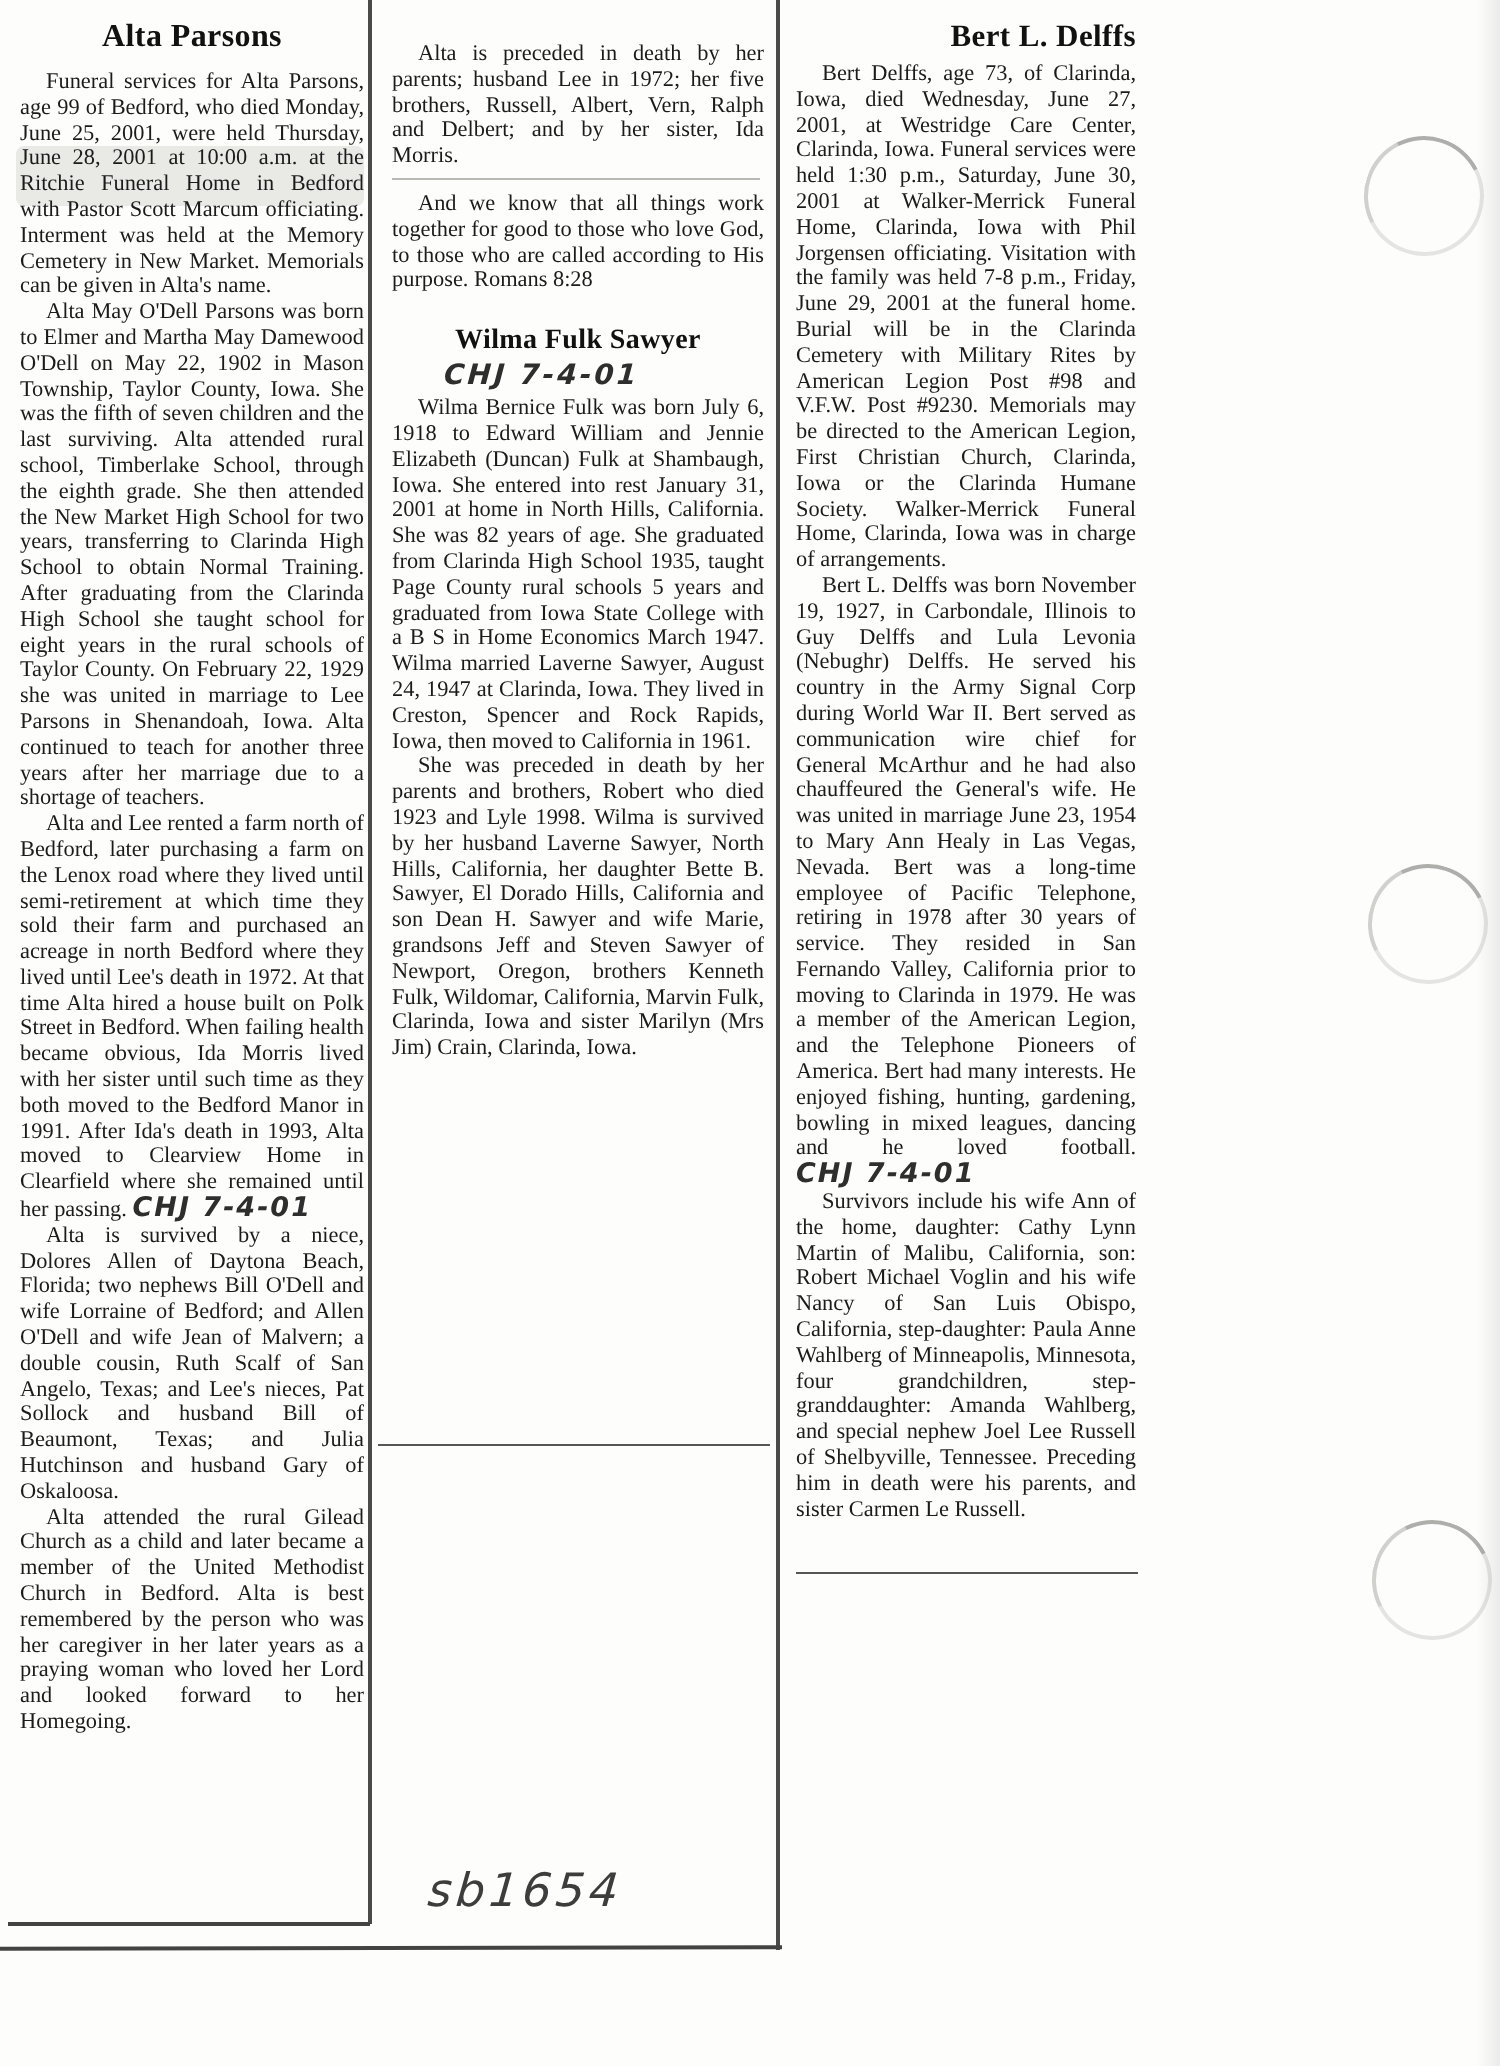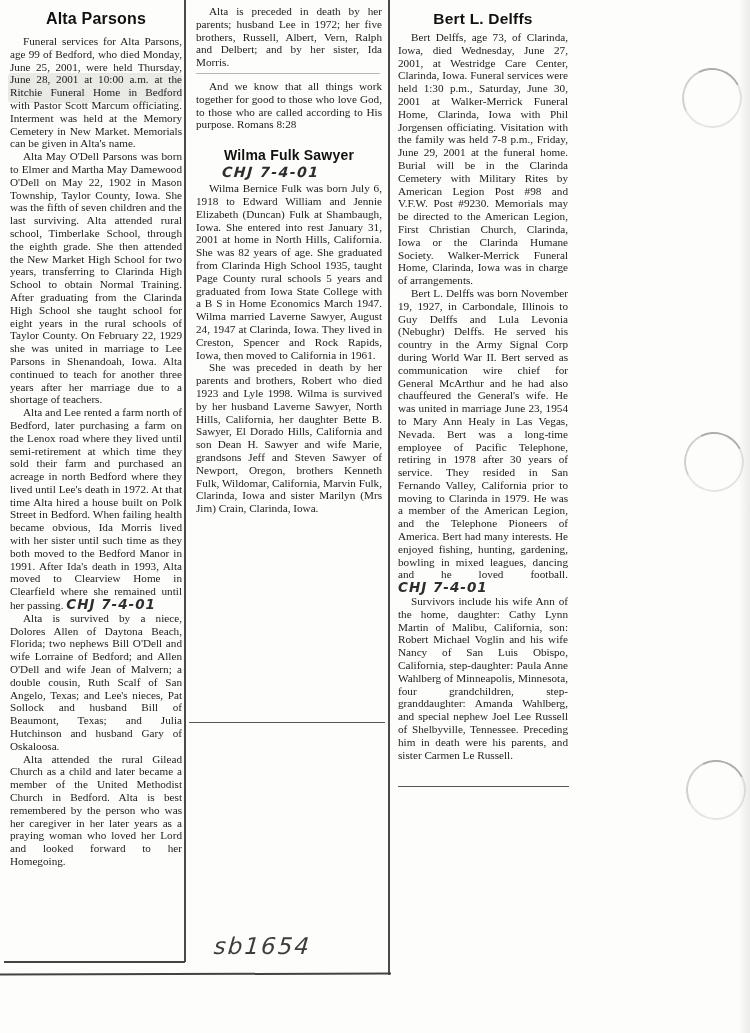--- a/index.html
+++ b/index.html
@@ -9,21 +9,21 @@
     background:#fdfdfb; overflow:hidden;
     font-family:"Liberation Serif","DejaVu Serif",serif;
     color:#1b1b1b;
   }
   
   .col{position:absolute; top:0;}
   #col1{left:10px; width:172px;}
   #col2{left:196px; width:186px;}
   #col3{left:398px; width:170px;}
   .obit-title{
-    font-family:Liberation Sans, sans-serif;
+    font-family:Liberation Serif, serif;
     font-weight:bold; text-align:center; font-size:16px;
     margin:10px 0 7px 0; letter-spacing:.2px; color:#111;
   }
   .para{
     margin:0; font-size:11.2px; line-height:12.8px;
     text-align:justify; text-indent:13px; color:#1b1b1b;
   }
   .para + .para{margin-top:0;}
   .verse-sep{height:1px; background:#b9b9b4; margin:4px 2px 6px 0;}
   .hand{
@@ -79,31 +79,31 @@
   <div class="col" id="col1">
     <h1 class="obit-title">Alta Parsons</h1>
     <p class="para">Funeral services for Alta Parsons, age 99 of Bedford, who died Monday, June 25, 2001, were held Thursday, June 28, 2001 at 10:00 a.m. at the Ritchie Funeral Home in Bedford with Pastor Scott Marcum officiating. Interment was held at the Memory Cemetery in New Market. Memorials can be given in Alta's name.</p>
     <p class="para">Alta May O'Dell Parsons was born to Elmer and Martha May Damewood O'Dell on May 22, 1902 in Mason Township, Taylor County, Iowa. She was the fifth of seven children and the last surviving. Alta attended rural school, Timberlake School, through the eighth grade. She then attended the New Market High School for two years, transferring to Clarinda High School to obtain Normal Training. After graduating from the Clarinda High School she taught school for eight years in the rural schools of Taylor County. On February 22, 1929 she was united in marriage to Lee Parsons in Shenandoah, Iowa. Alta continued to teach for another three years after her marriage due to a shortage of teachers.</p>
     <p class="para"><span>Alta and Lee rented a farm north of Bedford, later purchasing a farm on the Lenox road where they lived until semi-retirement at which time they sold their farm and purchased an acreage in north Bedford where they lived until Lee's death in 1972. At that time Alta hired a house built on Polk Street in Bedford. When failing health became obvious, Ida Morris lived with her sister until such time as they both moved to the Bedford Manor in 1991. After Ida's death in 1993, Alta moved to Clearview Home in Clearfield where she remained until her passing.</span> <span class="hand inline">CHJ 7-4-01</span></p>
     <p class="para">Alta is survived by a niece, Dolores Allen of Daytona Beach, Florida; two nephews Bill O'Dell and wife Lorraine of Bedford; and Allen O'Dell and wife Jean of Malvern; a double cousin, Ruth Scalf of San Angelo, Texas; and Lee's nieces, Pat Sollock and husband Bill of Beaumont, Texas; and Julia Hutchinson and husband Gary of Oskaloosa.</p>
     <p class="para">Alta attended the rural Gilead Church as a child and later became a member of the United Methodist Church in Bedford. Alta is best remembered by the person who was her caregiver in her later years as a praying woman who loved her Lord and looked forward to her Homegoing.</p>
   </div>
 
   <div class="col" id="col2">
-    <p class="para" style="margin-top:5px;">Alta is preceded in death by her parents; husband Lee in 1972; her five brothers, Russell, Albert, Vern, Ralph and Delbert; and by her sister, Ida Morris.</p>
+    <p class="para" style="margin-top:21px;">Alta is preceded in death by her parents; husband Lee in 1972; her five brothers, Russell, Albert, Vern, Ralph and Delbert; and by her sister, Ida Morris.</p>
     <div class="verse-sep"></div>
     <p class="para">And we know that all things work together for good to those who love God, to those who are called according to His purpose. Romans 8:28</p>
     <h1 class="obit-title" style="margin-top:16px; margin-bottom:1px; font-size:14px;">Wilma Fulk Sawyer</h1>
     <span class="hand block">CHJ 7-4-01</span>
     <p class="para">Wilma Bernice Fulk was born July 6, 1918 to Edward William and Jennie Elizabeth (Duncan) Fulk at Shambaugh, Iowa. She entered into rest January 31, 2001 at home in North Hills, California. She was 82 years of age. She graduated from Clarinda High School 1935, taught Page County rural schools 5 years and graduated from Iowa State College with a B S in Home Economics March 1947. Wilma married Laverne Sawyer, August 24, 1947 at Clarinda, Iowa. They lived in Creston, Spencer and Rock Rapids, Iowa, then moved to California in 1961.</p>
     <p class="para">She was preceded in death by her parents and brothers, Robert who died 1923 and Lyle 1998. Wilma is survived by her husband Laverne Sawyer, North Hills, California, her daughter Bette B. Sawyer, El Dorado Hills, California and son Dean H. Sawyer and wife Marie, grandsons Jeff and Steven Sawyer of Newport, Oregon, brothers Kenneth Fulk, Wildomar, California, Marvin Fulk, Clarinda, Iowa and sister Marilyn (Mrs Jim) Crain, Clarinda, Iowa.</p>
   </div>
 
   <div class="col" id="col3">
-    <h1 class="obit-title" style="font-size:15.5px; margin-bottom:3px;">Bert L. Delffs</h1>
+    <h1 class="obit-title" style="font-size:15.5px; margin-bottom:3px;text-align:right;">Bert L. Delffs</h1>
     <p class="para">Bert Delffs, age 73, of Clarinda, Iowa, died Wednesday, June 27, 2001, at Westridge Care Center, Clarinda, Iowa. Funeral services were held 1:30 p.m., Saturday, June 30, 2001 at Walker-Merrick Funeral Home, Clarinda, Iowa with Phil Jorgensen officiating. Visitation with the family was held 7-8 p.m., Friday, June 29, 2001 at the funeral home. Burial will be in the Clarinda Cemetery with Military Rites by American Legion Post #98 and V.F.W. Post #9230. Memorials may be directed to the American Legion, First Christian Church, Clarinda, Iowa or the Clarinda Humane Society. Walker-Merrick Funeral Home, Clarinda, Iowa was in charge of arrangements.</p>
     <p class="para"><span>Bert L. Delffs was born November 19, 1927, in Carbondale, Illinois to Guy Delffs and Lula Levonia (Nebughr) Delffs. He served his country in the Army Signal Corp during World War II. Bert served as communication wire chief for General McArthur and he had also chauffeured the General's wife. He was united in marriage June 23, 1954 to Mary Ann Healy in Las Vegas, Nevada. Bert was a long-time employee of Pacific Telephone, retiring in 1978 after 30 years of service. They resided in San Fernando Valley, California prior to moving to Clarinda in 1979. He was a member of the American Legion, and the Telephone Pioneers of America. Bert had many interests. He enjoyed fishing, hunting, gardening, bowling in mixed leagues, dancing and he loved football.</span> <span class="hand inline">CHJ 7-4-01</span></p>
     <p class="para">Survivors include his wife Ann of the home, daughter: Cathy Lynn Martin of Malibu, California, son: Robert Michael Voglin and his wife Nancy of San Luis Obispo, California, step-daughter: Paula Anne Wahlberg of Minneapolis, Minnesota, four grandchildren, step-granddaughter: Amanda Wahlberg, and special nephew Joel Lee Russell of Shelbyville, Tennessee. Preceding him in death were his parents, and sister Carmen Le Russell.</p>
   </div>
 
   <div id="catalog-number">sb1654</div>
 
   <div class="vrule" id="vrule-1"></div>
   <div class="vrule" id="vrule-2"></div>
   <div class="hrule" id="hrule-col1-bottom"></div>

